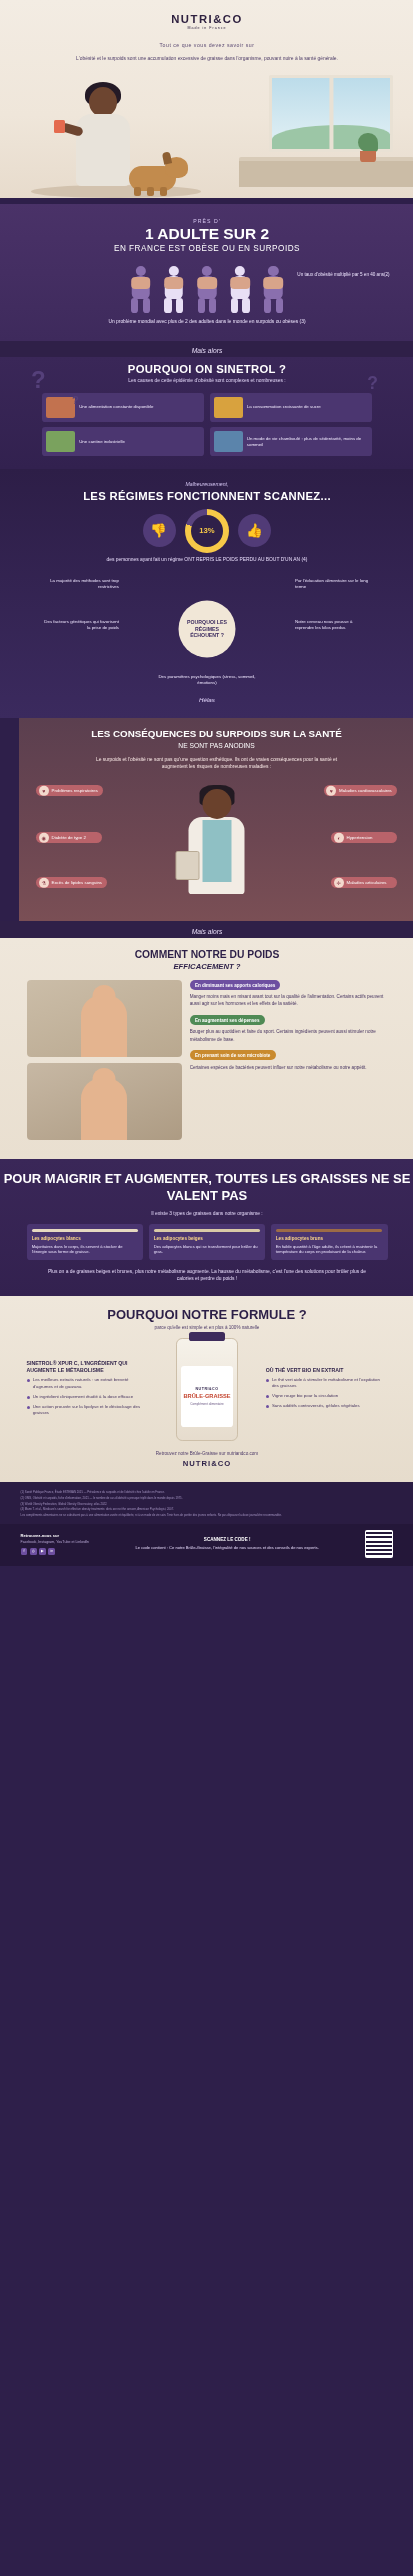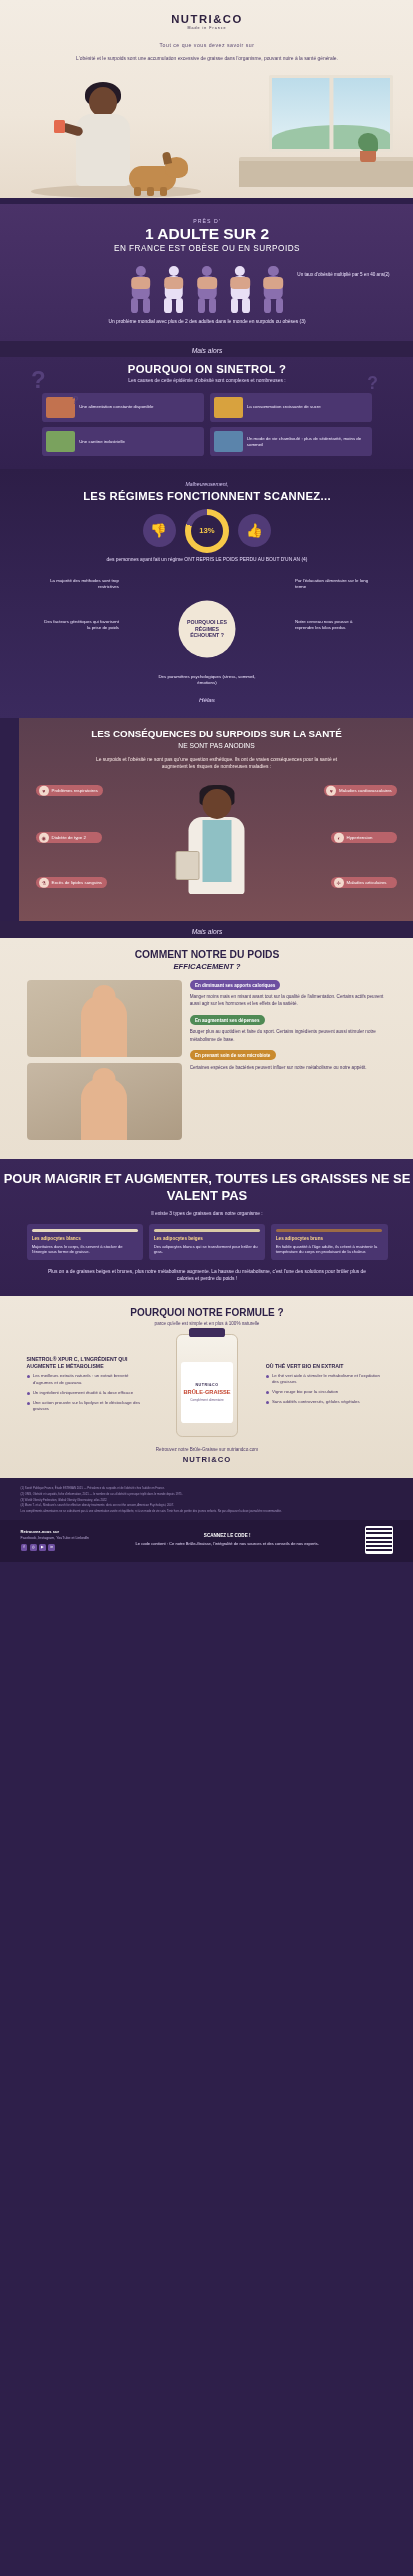--- a/index.html
+++ b/index.html
@@ -235,21 +235,21 @@
   .gr-lead{width:242px;margin:5.2px auto 7.2px;text-align:center;font-size:4.9px;line-height:1.5;color:#e4d8f8;}
   .gr-grid{width:361px;margin:0 auto;display:grid;grid-template-columns:repeat(3,1fr);gap:5.2px;}
   .gr-card{background:#4a3570;border-radius:3.1px;padding:5.2px;}
   .gr-card h4{font-size:4.6px;margin-bottom:3.1px;color:#ffd98a;}
   .gr-card p{font-size:4.1px;line-height:1.4;color:#eee5ff;}
   .gr-card .bar{height:2.6px;border-radius:1.5px;margin-bottom:3.6px;}
   .gr-foot{width:330px;margin:7.2px auto 0;text-align:center;font-size:4.9px;line-height:1.5;color:#e8dcfb;}
 
   
   .sec-formule{background:linear-gradient(180deg,#efe7db 0%,#e6dccc 100%);color:#3a2a55;padding:11.3px 0 14.4px;text-align:center;}
-  .f-title{font-size:10px;font-weight:bold;color:#2c1f47;}
+  .f-title{font-size:13px;font-weight:bold;color:#2c1f47;}
   .f-sub{font-size:4.6px;margin-top:3.1px;color:#4d3a68;}
   .f-grid{width:361px;margin:8.2px auto 0;display:grid;grid-template-columns:1fr 103px 1fr;gap:7.2px;align-items:center;}
   .f-col{font-size:4.4px;line-height:1.45;text-align:left;color:#46335f;}
   .f-col h5{font-size:5.2px;color:#2c1f47;margin-bottom:2.6px;}
   .f-col ul{list-style:none;}
   .f-col li{margin-bottom:3.6px;padding-left:6.2px;position:relative;}
   .f-col li:before{content:"";position:absolute;left:0;top:2.1px;width:3.1px;height:3.1px;border-radius:50%;background:#6d4fa0;}
   .bottle{
     width:62px;height:103px;margin:0 auto;background:linear-gradient(180deg,#f6f2ea,#e6dccd);
     border-radius:6.2px;border:1px solid #cdbfa9;position:relative;

